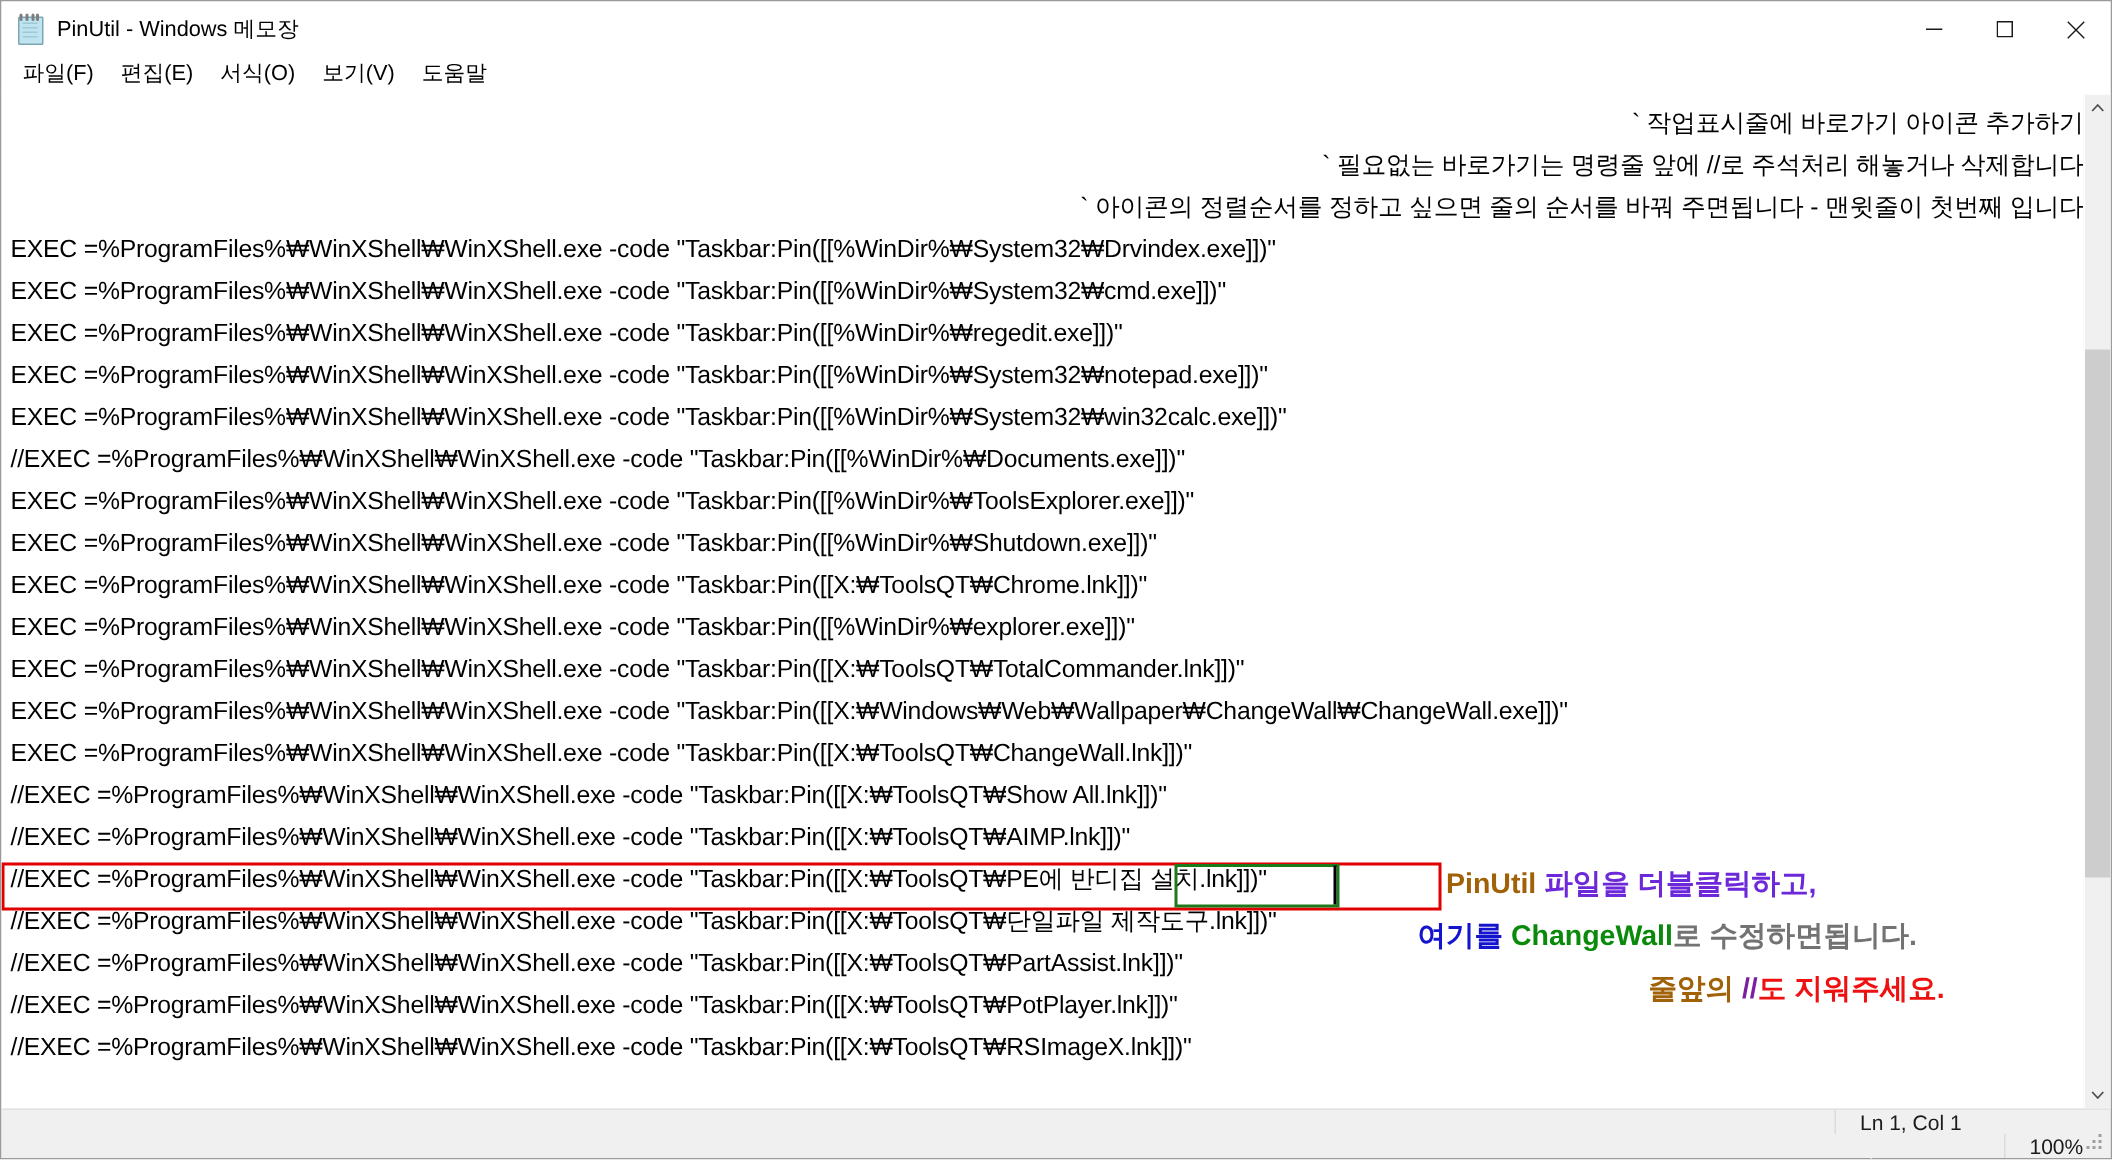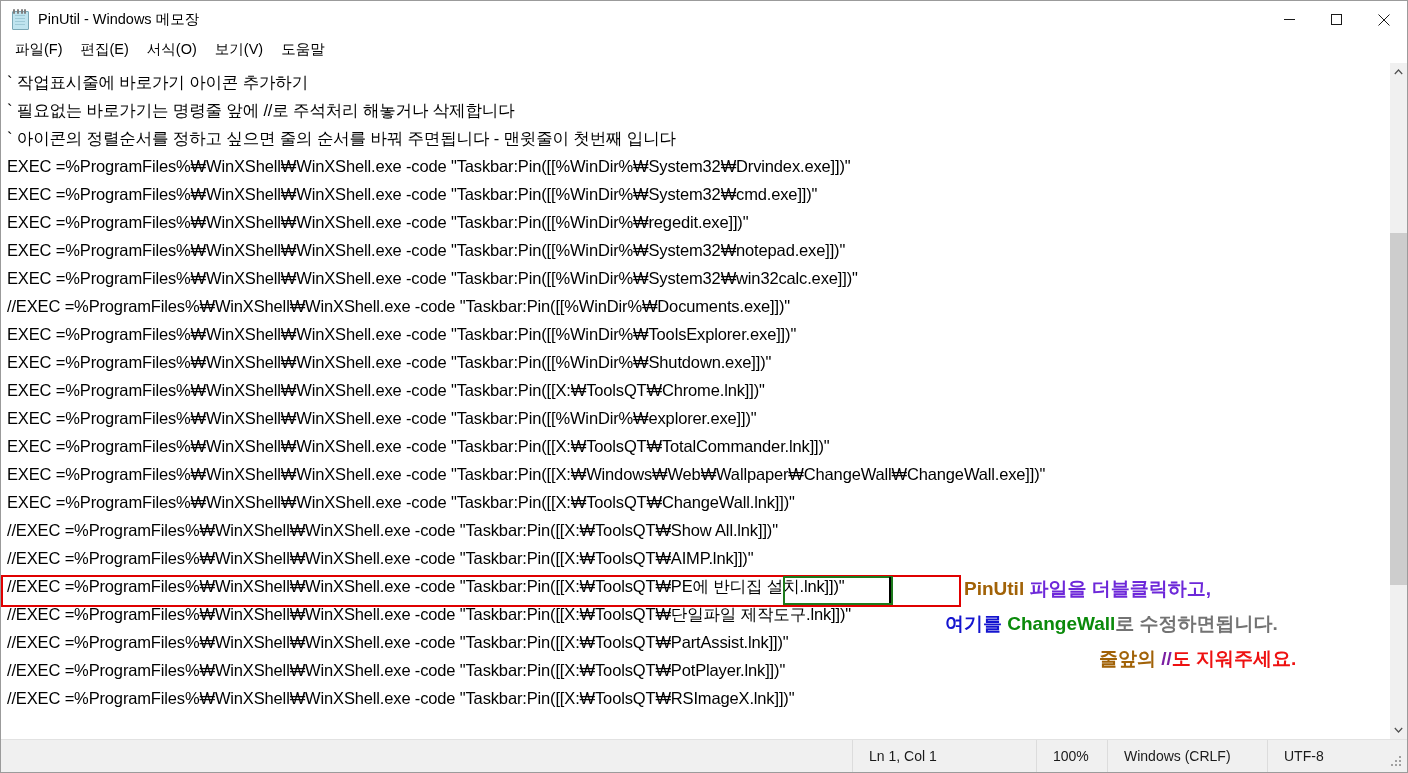--- a/index.html
+++ b/index.html
@@ -105,21 +105,21 @@
   }
   .line {
     height: 28px;
     line-height: 28px;
     font-size: 16.5px;
     color: #000000;
     white-space: pre;
     letter-spacing: -0.15px;
     position: relative;
   }
-  .line.note { color: #000000; }
+  .line.note { color: #000000; text-align: right; }
   .redbox {
     position: absolute;
     left: 0px; top: 512px;
     width: 960px; height: 32px;
     border: 2px solid #e00000;
     box-sizing: border-box;
     pointer-events: none;
     z-index: 5;
   }
   .greenbox {
@@ -177,20 +177,21 @@
 
   
   .statusbar {
     height: 32px; min-height: 32px;
     background: #f0f0f0;
     border-top: 1px solid #e2e2e2;
     display: flex; align-items: flex-end;
     font-size: 14px;
     color: #1a1a1a;
     position: relative;
+    flex-direction: column;
   }
   .status-spacer { flex: 1 1 auto; height: 100%; }
   .status-cell {
     height: 100%;
     display: flex; align-items: center;
     border-left: 1px solid #dcdcdc;
     padding-left: 16px;
     box-sizing: border-box;
     white-space: nowrap;
   }

